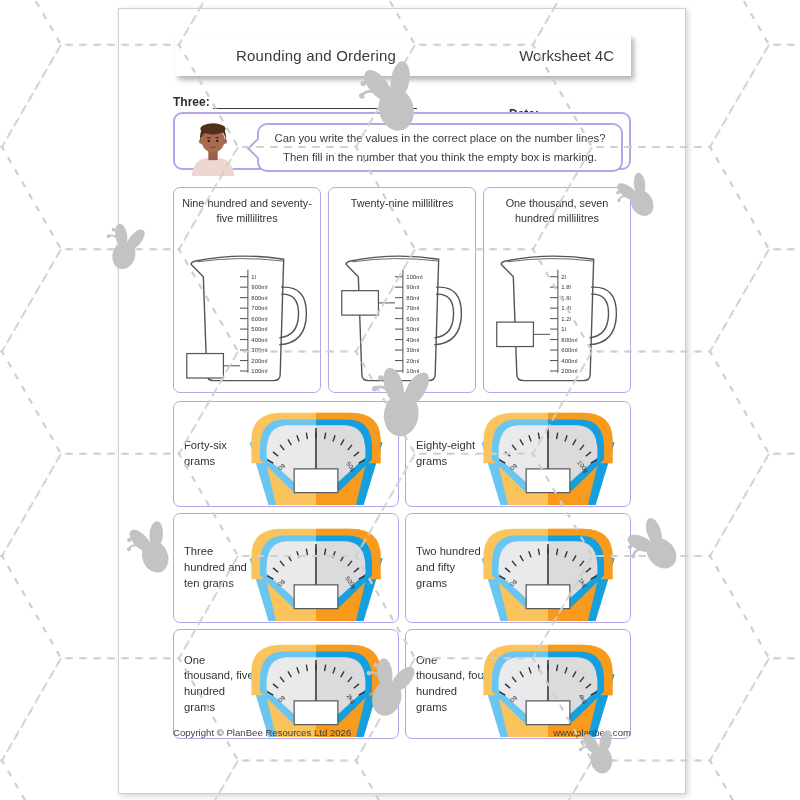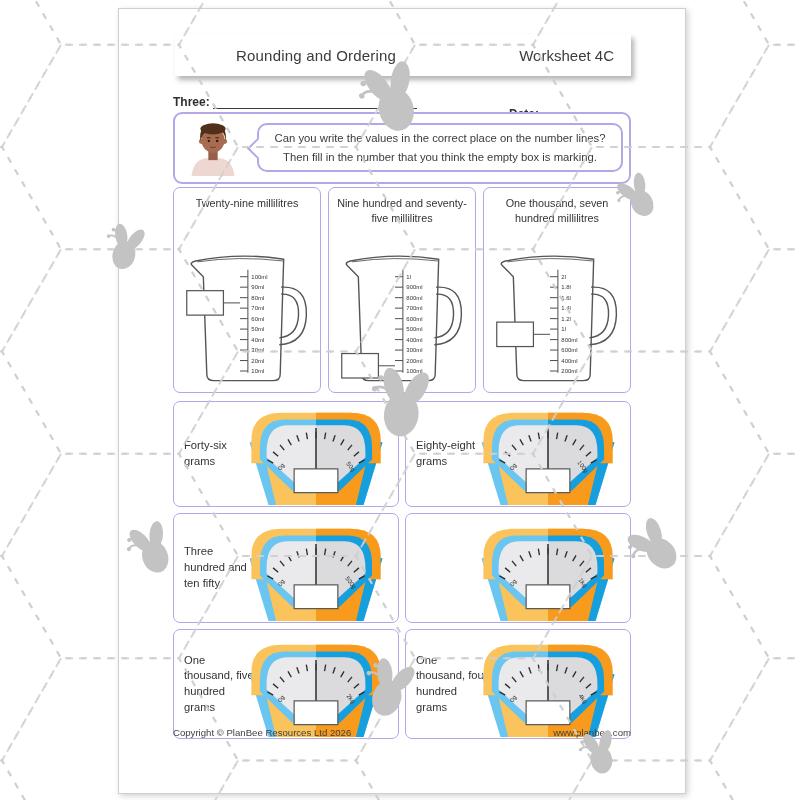--- a/index.html
+++ b/index.html
@@ -13,21 +13,21 @@
         box-shadow:3px 4px 5px rgba(90,90,90,0.45);display:flex;align-items:center;
         justify-content:space-between;padding:0 17px;box-sizing:border-box;}
   .header-band .title{font-size:15px;letter-spacing:.2px;margin-left:44px;}
   .header-band .wsname{font-size:15px;}
   
   .name-date{position:absolute;left:54px;top:86px;width:458px;height:18px;font-size:12px;}
   .nd-label{font-weight:bold;color:#2f2f2f;}
   .nd-line{display:inline-block;border-bottom:1.6px solid #3c3c3c;height:12px;vertical-align:bottom;}
   .date-group{position:absolute;left:336px;top:12px;}
   
-  .instruction-box{position:absolute;left:54px;top:103px;width:458px;height:72px;
+  .instruction-box{position:absolute;left:54px;top:103px;width:458px;height:58px;
         border:2px solid #b5a6e9;border-radius:9px;box-sizing:border-box;background:#fff;}
   .avatar-wrap{position:absolute;left:10px;top:6px;width:56px;height:56px;}
   .bubble{position:absolute;left:82px;top:9px;width:366px;height:49px;border:2px solid #b5a6e9;
         border-radius:10px;background:#fff;box-sizing:border-box;display:flex;flex-direction:column;
         justify-content:center;align-items:center;font-size:11.3px;line-height:1.6;text-align:center;}
   .bubble .tail{position:absolute;left:-9px;top:16px;width:13px;height:13px;background:#fff;
         border-left:2px solid #b5a6e9;border-bottom:2px solid #b5a6e9;transform:rotate(45deg);}
   
   .jugs-row{position:absolute;left:54px;top:178px;width:458px;height:206px;display:flex;gap:7px;}
   .jug-box{position:relative;width:148px;height:206px;border:1.6px solid #b5a6e9;border-radius:7px;
@@ -87,20 +87,52 @@
         </svg>
       </div>
       <div class="bubble">
         <span class="tail"></span>
         <span>Can you write the values in the correct place on the number lines?</span>
         <span>Then fill in the number that you think the empty box is marking.</span>
       </div>
     </div>
 
     <div class="jugs-row">
+      <div class="jug-box">
+        <div class="jug-title">Nine hundred and seventy-five millilitres</div>
+        <svg class="jug-svg" width="124" height="149" viewBox="0 0 142 170">
+            <path d="M113,24 L109,156 Q109,163 101,163 L33,163 Q25,163 25,156 L21,44 L8,31 Q5,28 12,26 Q62,16 113,24 Z" fill="#fff" stroke="#555" stroke-width="1.6"></path>
+            <path d="M14,27 Q62,20 112,26" fill="none" stroke="#555" stroke-width="1"></path>
+            <path d="M110,56 Q140,54 139,88 Q138,120 108,122" fill="none" stroke="#555" stroke-width="1.6"></path>
+            <path d="M110,64 Q131,63 130,88 Q129,112 108,114" fill="none" stroke="#555" stroke-width="1.6"></path>
+            <line x1="72" y1="36" x2="72" y2="154" stroke="#555" stroke-width="1.2"></line>
+            <line x1="63" y1="44" x2="72" y2="44" stroke="#555" stroke-width="1.2"></line>
+            <text x="76" y="46.4" font-size="6.8" fill="#333">1l</text>
+            <line x1="63" y1="56" x2="72" y2="56" stroke="#555" stroke-width="1.2"></line>
+            <text x="76" y="58.4" font-size="6.8" fill="#333">900ml</text>
+            <line x1="63" y1="68" x2="72" y2="68" stroke="#555" stroke-width="1.2"></line>
+            <text x="76" y="70.4" font-size="6.8" fill="#333">800ml</text>
+            <line x1="63" y1="80" x2="72" y2="80" stroke="#555" stroke-width="1.2"></line>
+            <text x="76" y="82.4" font-size="6.8" fill="#333">700ml</text>
+            <line x1="63" y1="92" x2="72" y2="92" stroke="#555" stroke-width="1.2"></line>
+            <text x="76" y="94.4" font-size="6.8" fill="#333">600ml</text>
+            <line x1="63" y1="104" x2="72" y2="104" stroke="#555" stroke-width="1.2"></line>
+            <text x="76" y="106.4" font-size="6.8" fill="#333">500ml</text>
+            <line x1="63" y1="116" x2="72" y2="116" stroke="#555" stroke-width="1.2"></line>
+            <text x="76" y="118.4" font-size="6.8" fill="#333">400ml</text>
+            <line x1="63" y1="128" x2="72" y2="128" stroke="#555" stroke-width="1.2"></line>
+            <text x="76" y="130.4" font-size="6.8" fill="#333">300ml</text>
+            <line x1="63" y1="140" x2="72" y2="140" stroke="#555" stroke-width="1.2"></line>
+            <text x="76" y="142.4" font-size="6.8" fill="#333">200ml</text>
+            <line x1="63" y1="152" x2="72" y2="152" stroke="#555" stroke-width="1.2"></line>
+            <text x="76" y="154.4" font-size="6.8" fill="#333">100ml</text>
+            <line x1="44" y1="146" x2="63" y2="146" stroke="#555" stroke-width="1.2"></line>
+            <rect x="2" y="132" width="42" height="28" fill="#fff" stroke="#555" stroke-width="1.4"></rect>
+          </svg>
+      </div>
       <div class="jug-box">
         <div class="jug-title">Twenty-nine millilitres</div>
         <svg class="jug-svg" width="124" height="149" viewBox="0 0 142 170">
             <path d="M113,24 L109,156 Q109,163 101,163 L33,163 Q25,163 25,156 L21,44 L8,31 Q5,28 12,26 Q62,16 113,24 Z" fill="#fff" stroke="#555" stroke-width="1.6"></path>
             <path d="M14,27 Q62,20 112,26" fill="none" stroke="#555" stroke-width="1"></path>
             <path d="M110,56 Q140,54 139,88 Q138,120 108,122" fill="none" stroke="#555" stroke-width="1.6"></path>
             <path d="M110,64 Q131,63 130,88 Q129,112 108,114" fill="none" stroke="#555" stroke-width="1.6"></path>
             <line x1="72" y1="36" x2="72" y2="154" stroke="#555" stroke-width="1.2"></line>
             <line x1="63" y1="44" x2="72" y2="44" stroke="#555" stroke-width="1.2"></line>
             <text x="76" y="46.4" font-size="6.8" fill="#333">100ml</text>
@@ -120,52 +152,20 @@
             <text x="76" y="130.4" font-size="6.8" fill="#333">30ml</text>
             <line x1="63" y1="140" x2="72" y2="140" stroke="#555" stroke-width="1.2"></line>
             <text x="76" y="142.4" font-size="6.8" fill="#333">20ml</text>
             <line x1="63" y1="152" x2="72" y2="152" stroke="#555" stroke-width="1.2"></line>
             <text x="76" y="154.4" font-size="6.8" fill="#333">10ml</text>
             <line x1="44" y1="74" x2="63" y2="74" stroke="#555" stroke-width="1.2"></line>
             <rect x="2" y="60" width="42" height="28" fill="#fff" stroke="#555" stroke-width="1.4"></rect>
           </svg>
       </div>
       <div class="jug-box">
-        <div class="jug-title">Nine hundred and seventy-five millilitres</div>
-        <svg class="jug-svg" width="124" height="149" viewBox="0 0 142 170">
-            <path d="M113,24 L109,156 Q109,163 101,163 L33,163 Q25,163 25,156 L21,44 L8,31 Q5,28 12,26 Q62,16 113,24 Z" fill="#fff" stroke="#555" stroke-width="1.6"></path>
-            <path d="M14,27 Q62,20 112,26" fill="none" stroke="#555" stroke-width="1"></path>
-            <path d="M110,56 Q140,54 139,88 Q138,120 108,122" fill="none" stroke="#555" stroke-width="1.6"></path>
-            <path d="M110,64 Q131,63 130,88 Q129,112 108,114" fill="none" stroke="#555" stroke-width="1.6"></path>
-            <line x1="72" y1="36" x2="72" y2="154" stroke="#555" stroke-width="1.2"></line>
-            <line x1="63" y1="44" x2="72" y2="44" stroke="#555" stroke-width="1.2"></line>
-            <text x="76" y="46.4" font-size="6.8" fill="#333">1l</text>
-            <line x1="63" y1="56" x2="72" y2="56" stroke="#555" stroke-width="1.2"></line>
-            <text x="76" y="58.4" font-size="6.8" fill="#333">900ml</text>
-            <line x1="63" y1="68" x2="72" y2="68" stroke="#555" stroke-width="1.2"></line>
-            <text x="76" y="70.4" font-size="6.8" fill="#333">800ml</text>
-            <line x1="63" y1="80" x2="72" y2="80" stroke="#555" stroke-width="1.2"></line>
-            <text x="76" y="82.4" font-size="6.8" fill="#333">700ml</text>
-            <line x1="63" y1="92" x2="72" y2="92" stroke="#555" stroke-width="1.2"></line>
-            <text x="76" y="94.4" font-size="6.8" fill="#333">600ml</text>
-            <line x1="63" y1="104" x2="72" y2="104" stroke="#555" stroke-width="1.2"></line>
-            <text x="76" y="106.4" font-size="6.8" fill="#333">500ml</text>
-            <line x1="63" y1="116" x2="72" y2="116" stroke="#555" stroke-width="1.2"></line>
-            <text x="76" y="118.4" font-size="6.8" fill="#333">400ml</text>
-            <line x1="63" y1="128" x2="72" y2="128" stroke="#555" stroke-width="1.2"></line>
-            <text x="76" y="130.4" font-size="6.8" fill="#333">300ml</text>
-            <line x1="63" y1="140" x2="72" y2="140" stroke="#555" stroke-width="1.2"></line>
-            <text x="76" y="142.4" font-size="6.8" fill="#333">200ml</text>
-            <line x1="63" y1="152" x2="72" y2="152" stroke="#555" stroke-width="1.2"></line>
-            <text x="76" y="154.4" font-size="6.8" fill="#333">100ml</text>
-            <line x1="44" y1="146" x2="63" y2="146" stroke="#555" stroke-width="1.2"></line>
-            <rect x="2" y="132" width="42" height="28" fill="#fff" stroke="#555" stroke-width="1.4"></rect>
-          </svg>
-      </div>
-      <div class="jug-box">
         <div class="jug-title">One thousand, seven hundred millilitres</div>
         <svg class="jug-svg" width="124" height="149" viewBox="0 0 142 170">
             <path d="M113,24 L109,156 Q109,163 101,163 L33,163 Q25,163 25,156 L21,44 L8,31 Q5,28 12,26 Q62,16 113,24 Z" fill="#fff" stroke="#555" stroke-width="1.6"></path>
             <path d="M14,27 Q62,20 112,26" fill="none" stroke="#555" stroke-width="1"></path>
             <path d="M110,56 Q140,54 139,88 Q138,120 108,122" fill="none" stroke="#555" stroke-width="1.6"></path>
             <path d="M110,64 Q131,63 130,88 Q129,112 108,114" fill="none" stroke="#555" stroke-width="1.6"></path>
             <line x1="72" y1="36" x2="72" y2="154" stroke="#555" stroke-width="1.2"></line>
             <line x1="63" y1="44" x2="72" y2="44" stroke="#555" stroke-width="1.2"></line>
             <text x="76" y="46.4" font-size="6.8" fill="#333">2l</text>
             <line x1="63" y1="56" x2="72" y2="56" stroke="#555" stroke-width="1.2"></line>
@@ -269,21 +269,21 @@
             <line x1="113.4" y1="44.2" x2="117.9" y2="38.8" stroke="#2e2e2e" stroke-width="1.4"></line>
             <line x1="119.8" y1="50.6" x2="125.2" y2="46.1" stroke="#2e2e2e" stroke-width="1.4"></line>
             <line x1="125.0" y1="58.0" x2="131.1" y2="54.5" stroke="#2e2e2e" stroke-width="1.4"></line>
             <line x1="80" y1="21" x2="80" y2="64" stroke="#3a3a3a" stroke-width="1.7"></line>
             <text x="45" y="63" font-size="6.5" fill="#333" text-anchor="middle" transform="rotate(-52 45 63)">0g</text>
             <text x="115" y="63" font-size="6.5" fill="#333" text-anchor="middle" transform="rotate(52 115 63)">100g</text>
             <rect x="57" y="64" width="46" height="25" fill="#fff" stroke="#5a5a5a" stroke-width="1.3"></rect>
           </svg>
       </div>
       <div class="scale-box">
-        <div class="scale-label">Three hundred and ten fifty</div>
+        <div class="scale-label">Three hundred and ten grams</div>
         <svg class="scale-svg" width="152" height="98" viewBox="0 0 160 103">
             <defs>
               <clipPath id="clipR2">
                 <rect x="80" y="0" width="80" height="103"></rect>
               </clipPath>
             </defs>
             <g>
               <path d="M10,36 L150,36 L130,102 L30,102 Z" fill="#6AC6F1"></path>
               <path d="M22,36 L138,36 L122,102 L38,102 Z" fill="#FBC35B"></path>
               <path d="M12,58 L12,34 Q12,5 44,5 L116,5 Q148,5 148,34 L148,58 Z" fill="#FBC35B"></path>
@@ -310,20 +310,21 @@
             <line x1="113.4" y1="44.2" x2="117.9" y2="38.8" stroke="#2e2e2e" stroke-width="1.4"></line>
             <line x1="119.8" y1="50.6" x2="125.2" y2="46.1" stroke="#2e2e2e" stroke-width="1.4"></line>
             <line x1="125.0" y1="58.0" x2="131.1" y2="54.5" stroke="#2e2e2e" stroke-width="1.4"></line>
             <line x1="80" y1="21" x2="80" y2="64" stroke="#3a3a3a" stroke-width="1.7"></line>
             <text x="45" y="63" font-size="6.5" fill="#333" text-anchor="middle" transform="rotate(-52 45 63)">0g</text>
             <text x="115" y="63" font-size="6.5" fill="#333" text-anchor="middle" transform="rotate(52 115 63)">500g</text>
             <rect x="57" y="64" width="46" height="25" fill="#fff" stroke="#5a5a5a" stroke-width="1.3"></rect>
           </svg>
       </div>
       <div class="scale-box">
+        <div class="scale-label">Two hundred and fifty grams</div>
         <svg class="scale-svg" width="152" height="98" viewBox="0 0 160 103">
             <defs>
               <clipPath id="clipR3">
                 <rect x="80" y="0" width="80" height="103"></rect>
               </clipPath>
             </defs>
             <g>
               <path d="M10,36 L150,36 L130,102 L30,102 Z" fill="#6AC6F1"></path>
               <path d="M22,36 L138,36 L122,102 L38,102 Z" fill="#FBC35B"></path>
               <path d="M12,58 L12,34 Q12,5 44,5 L116,5 Q148,5 148,34 L148,58 Z" fill="#FBC35B"></path>

